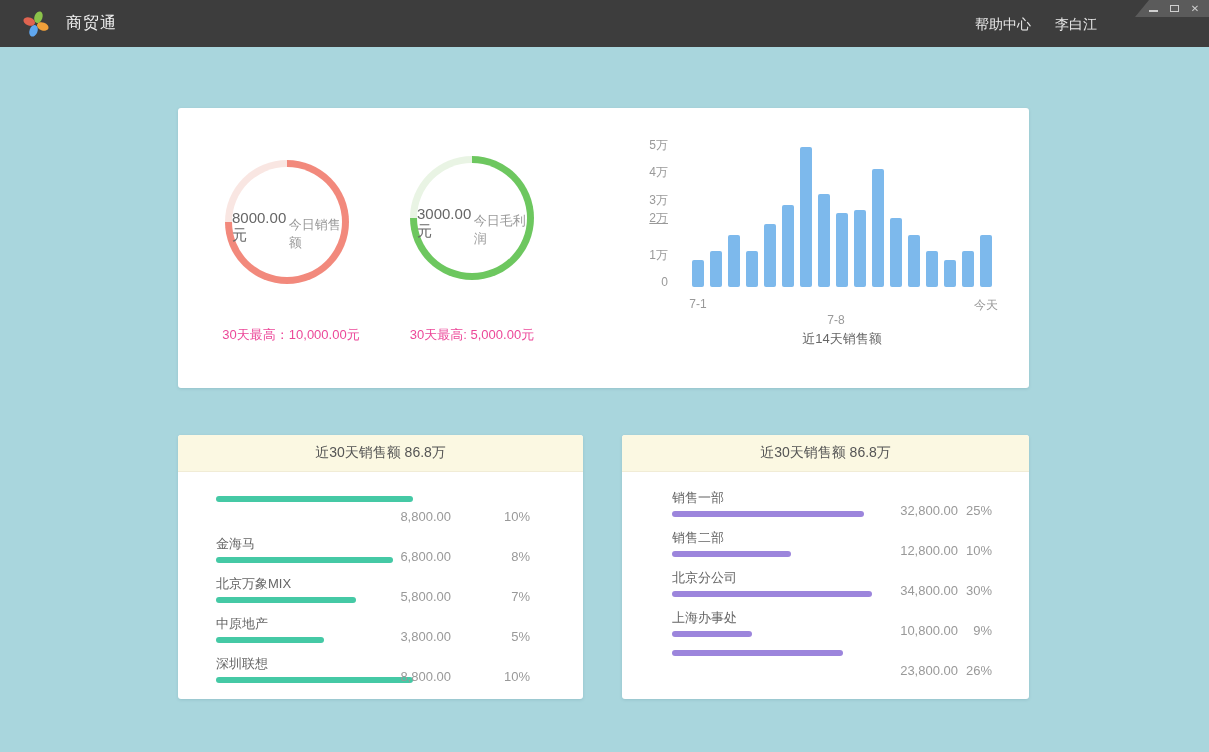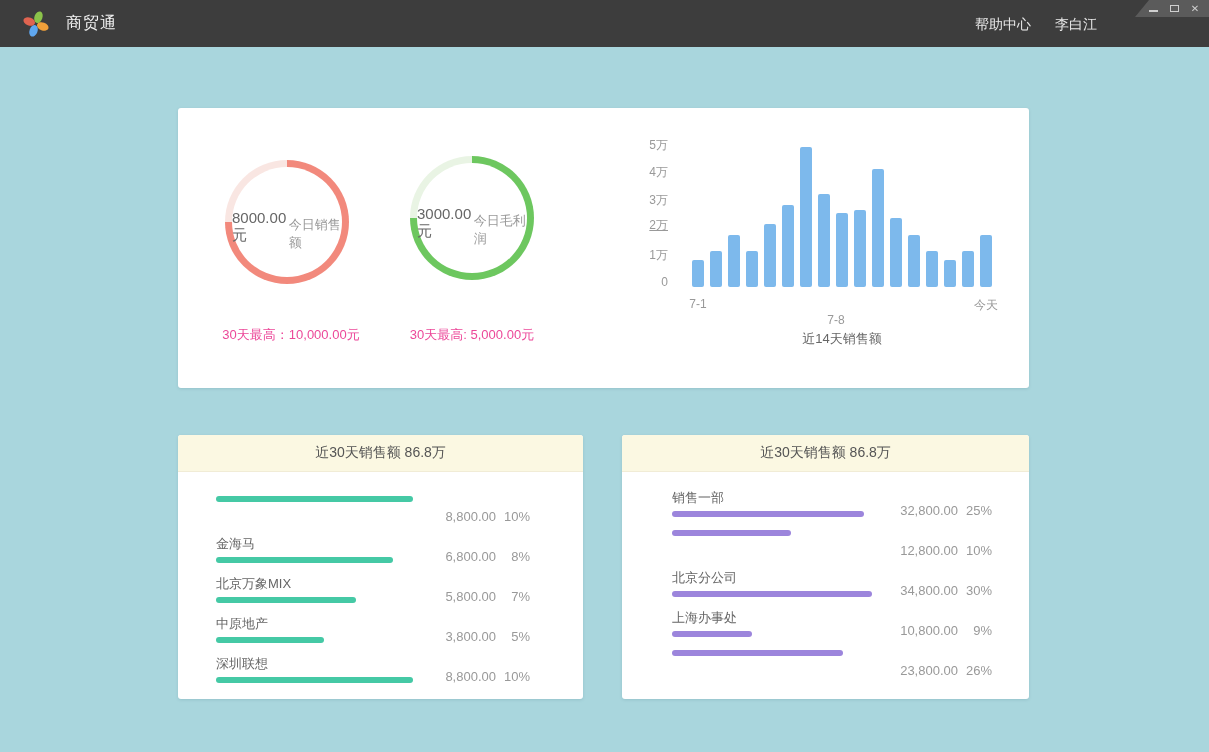--- a/index.html
+++ b/index.html
@@ -84,21 +84,21 @@
     display:flex; align-items:center; justify-content:center;
     font-size:14px; color:#555;
   }
   .card-body { padding-top:18px; }
   .card-bl .card-body { padding-left:38px; }
   .card-br .card-body { padding-left:50px; }
   .bc-row { position:relative; height:27px; margin-bottom:13px; }
   .bc-label { font-size:13px; color:#666; line-height:15px; }
   .bc-bar { height:6px; border-radius:3px; margin-top:6px; }
   .vals { position:absolute; bottom:-1px; display:flex; align-items:baseline; font-size:13px; color:#999; }
-  .card-bl .vals { right:53px; }
+  .card-bl .vals { right:53px;gap:45px; }
   .card-br .vals { right:37px; }
   .val { min-width:72px; text-align:right; }
   .pct { min-width:34px; text-align:right; }
 </style>
 </head>
 <body>
 
 <div class="topbar">
   <svg class="logo" viewBox="0 0 28 28">
     <g transform="translate(14,14)">
@@ -162,21 +162,21 @@
         <div class="bar" style="height: 77px; background: rgb(125, 185, 236);"></div>
         <div class="bar" style="height: 118px; background: rgb(125, 185, 236);"></div>
         <div class="bar" style="height: 69px; background: rgb(125, 185, 236);"></div>
         <div class="bar" style="height: 52px; background: rgb(125, 185, 236);"></div>
         <div class="bar" style="height: 36px; background: rgb(125, 185, 236);"></div>
         <div class="bar" style="height: 27px; background: rgb(125, 185, 236);"></div>
         <div class="bar" style="height: 36px; background: rgb(125, 185, 236);"></div>
         <div class="bar" style="height: 52px; background: rgb(125, 185, 236);"></div>
         <div class="ytick" style="bottom: -2px;">0</div>
         <div class="ytick" style="bottom: 25.4px;">1万</div>
-        <div class="ytick" style="bottom: 55px; text-decoration: underline;">2万</div>
+        <div class="ytick" style="bottom: 62px; text-decoration: underline;">2万</div>
         <div class="ytick" style="bottom: 80.2px;">3万</div>
         <div class="ytick" style="bottom: 107.6px;">4万</div>
         <div class="ytick" style="bottom: 135px;">5万</div>
       </div>
     <div class="xrow">
         <div class="xlabel" style="left: 6px;">7-1</div>
         <div class="xlabel" style="left: 144px; margin-top: 16px;">7-8</div>
         <div class="xlabel" style="left: 294px;">今天</div>
       </div>
   </div>
@@ -242,20 +242,21 @@
   <div class="bc-row">
     <div class="bc-label">销售一部</div>
     <div class="bc-bar" style="width: 192px; background: rgb(156, 133, 220);"></div>
     <div class="vals">
       <span class="val">32,800.00</span>
       <span class="pct">25%</span>
     </div>
   </div>
 
   <div class="bc-row">
+    <div class="bc-label">销售二部</div>
     <div class="bc-bar" style="width: 119px; background: rgb(156, 133, 220);"></div>
     <div class="vals">
       <span class="val">12,800.00</span>
       <span class="pct">10%</span>
     </div>
   </div>
 
   <div class="bc-row">
     <div class="bc-label">北京分公司</div>
     <div class="bc-bar" style="width: 200px; background: rgb(156, 133, 220);"></div>

